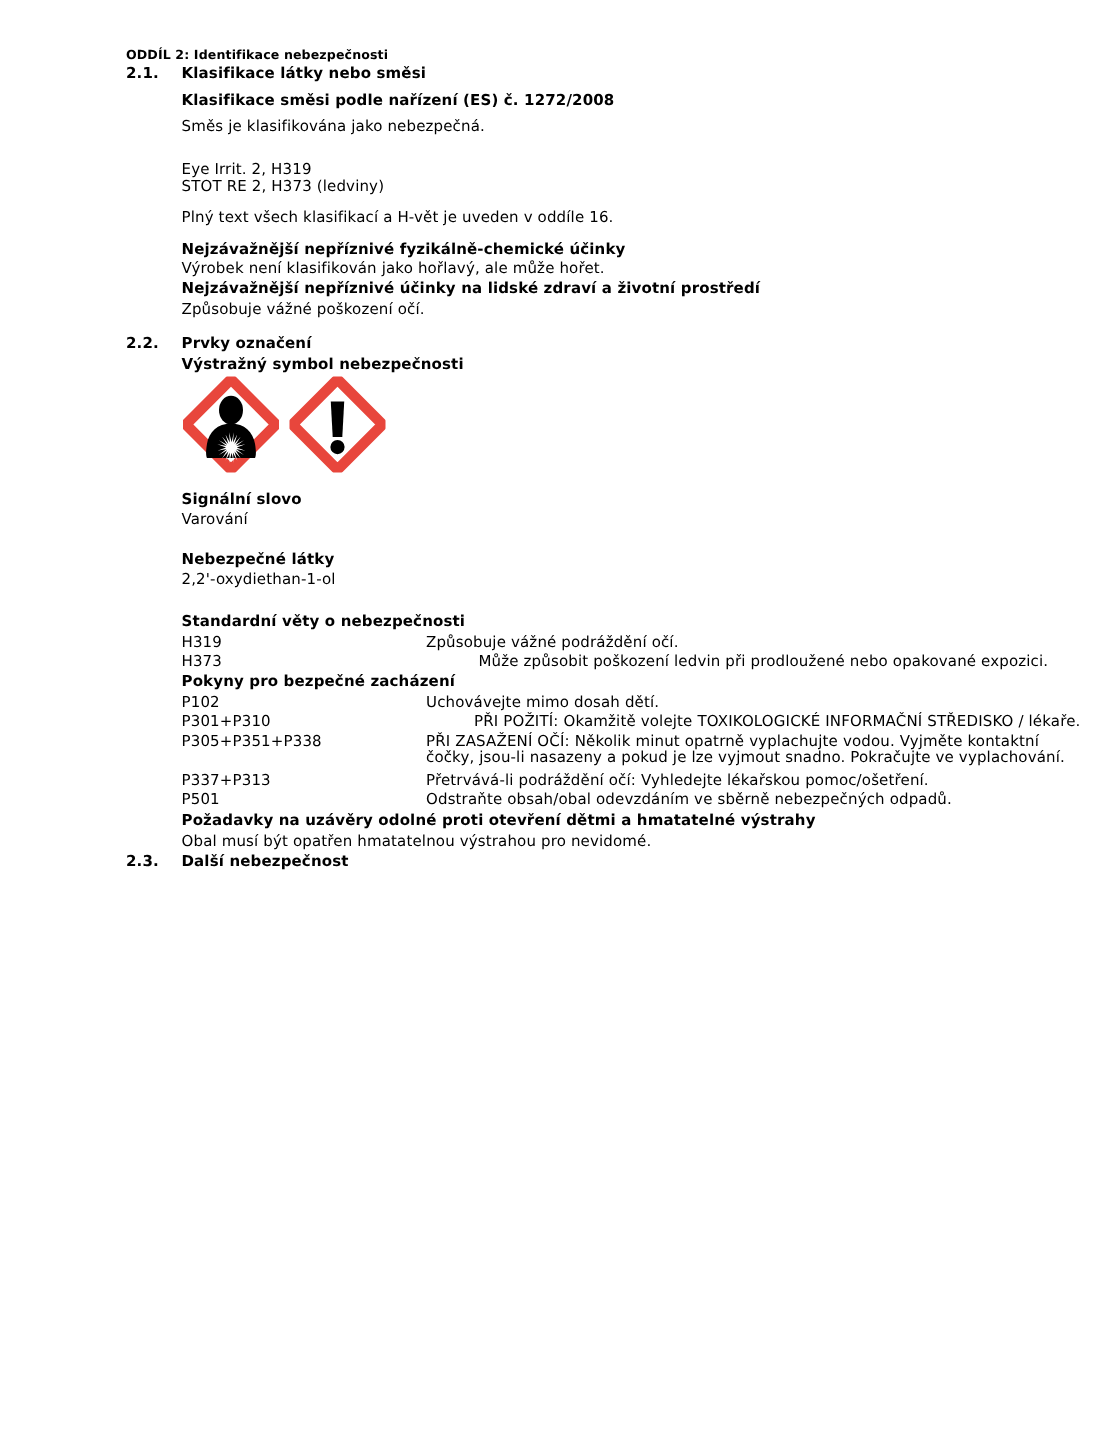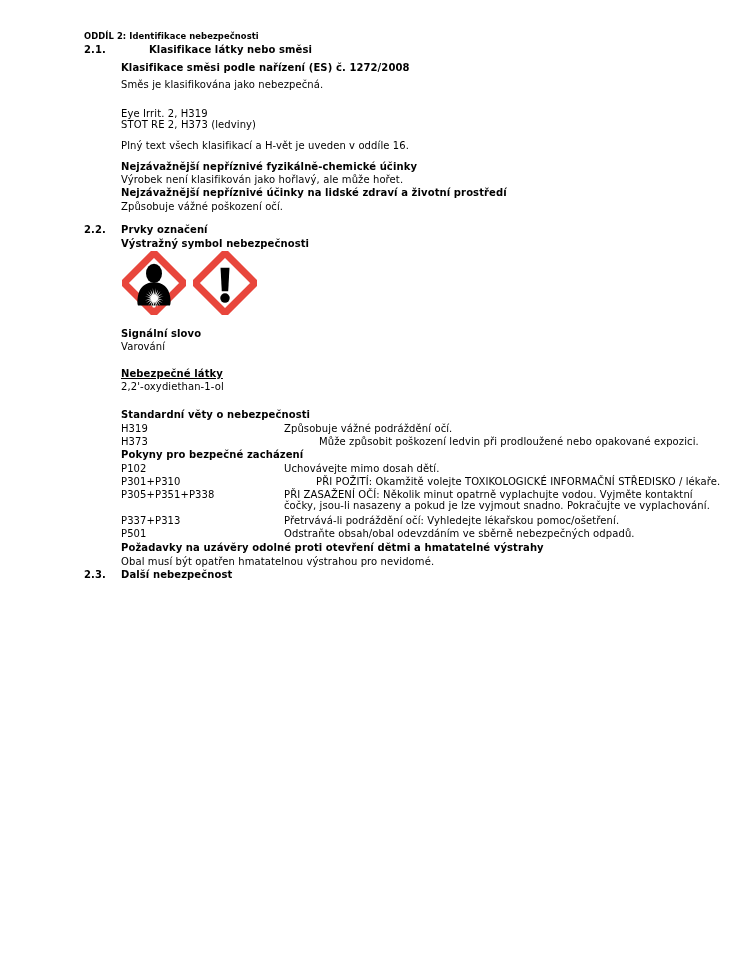--- a/index.html
+++ b/index.html
@@ -67,21 +67,21 @@
   .picto-1 { left: 71px; }
 </style>
 </head>
 <body>
 
 <div class="page">
 
   <div class="ln sec-head col-num" style="top:31px;">ODDÍL 2: Identifikace nebezpečnosti</div>
 
   <div class="ln b col-num" style="top:44px;">2.1.</div>
-  <div class="ln b col-body" style="top:44px;margin-left:28px;">Klasifikace látky nebo směsi</div>
+  <div class="ln b col-body" style="top:44px;">Klasifikace látky nebo směsi</div>
 
   <div class="ln b col-body" style="top:62px;">Klasifikace směsi podle nařízení (ES) č. 1272/2008</div>
 
   <div class="ln n col-body" style="top:79px;">Směs je klasifikována jako nebezpečná.</div>
 
   <div class="ln n col-body" style="top:108px;">Eye Irrit. 2, H319</div>
   <div class="ln n col-body" style="top:119px;text-align:right;">STOT RE 2, H373 (ledviny)</div>
 
   <div class="ln n col-body" style="top:140px;">Plný text všech klasifikací a H-vět je uveden v oddíle 16.</div>
 
@@ -123,21 +123,21 @@
           <path d="M43 26 L57 26 L55 63 L45 63 Z"></path>
           <circle cx="50" cy="73.5" r="7.4"></circle>
         </g>
       </svg>
     </div>
   </div>
 
   <div class="ln b col-body" style="top:328px;">Signální slovo</div>
   <div class="ln n col-body" style="top:341px;">Varování</div>
 
-  <div class="ln b col-body" style="top:368px;text-decoration:underline;">Nebezpečné látky</div>
+  <div class="ln b col-body" style="top:368px;">Nebezpečné látky</div>
   <div class="ln n col-body" style="top:381px;">2,2'-oxydiethan-1-ol</div>
 
   <div class="ln b col-body" style="top:409px;">Standardní věty o nebezpečnosti</div>
 
   <div class="ln n col-body" style="top:423px;">H319</div>
   <div class="ln n col-desc" style="top:423px;">Způsobuje vážné podráždění očí.</div>
 
   <div class="ln n col-body" style="top:436px;">H373</div>
   <div class="ln n col-desc" style="top:436px;padding-left:35px;">Může způsobit poškození ledvin při prodloužené nebo opakované expozici.</div>
 

